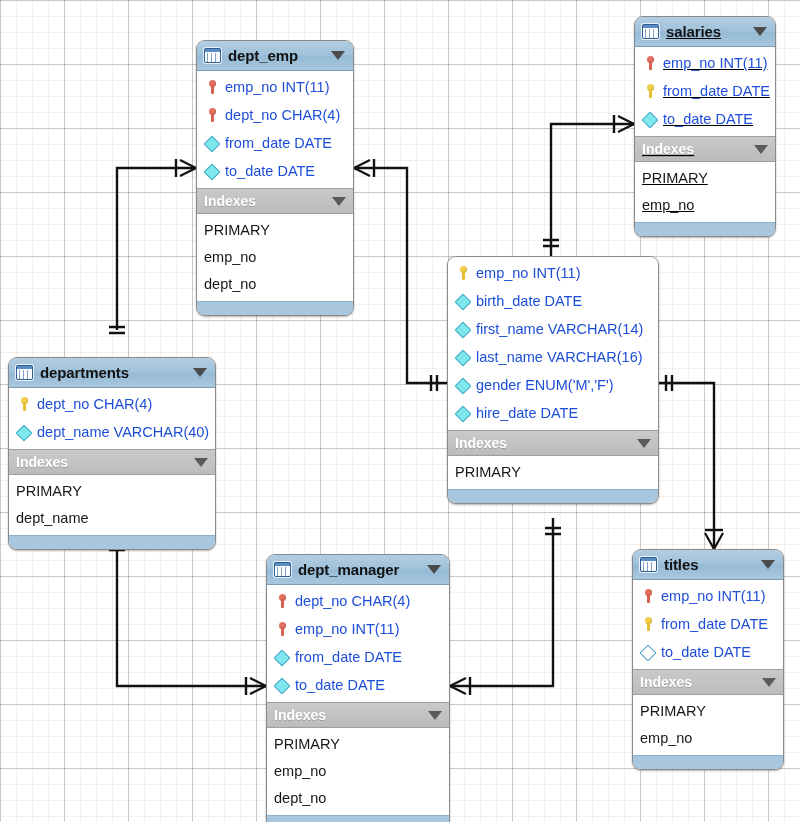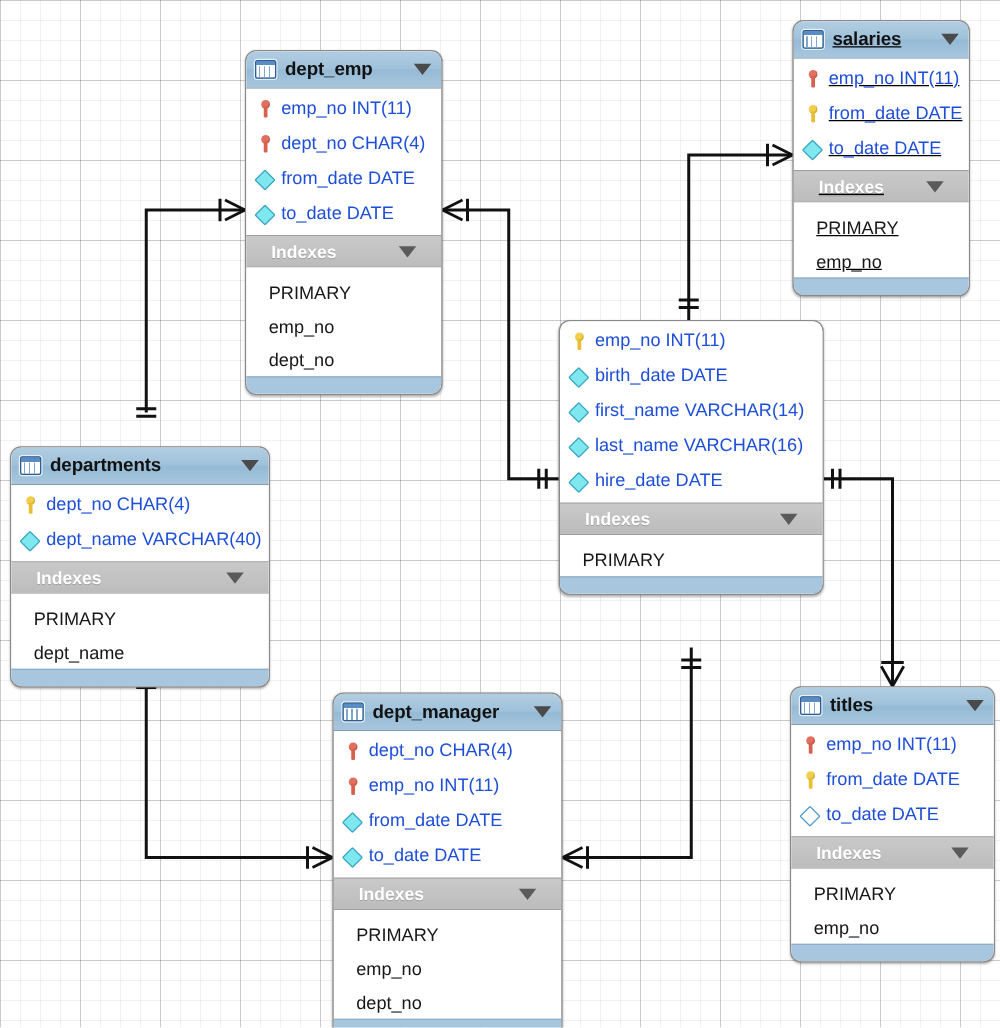--- a/index.html
+++ b/index.html
@@ -131,37 +131,37 @@
   }
   .ic.dia.hollow::before {
     background: #ffffff;
     border: 1px solid #4f9ccb;
   }
 
   .idx-bar {
     height: 26px;
     display: flex;
     align-items: center;
-    padding: 0 20px;
+    padding: 0 7px;
     background: linear-gradient(to bottom, #c9c9c9 0%, #bcbcbc 100%);
     border-top: 1px solid #9d9d9d;
     border-bottom: 1px solid #9d9d9d;
   }
   .idx-label {
     font-size: 14px;
     font-weight: bold;
     color: #ffffff;
     text-shadow: 0 1px 0 rgba(0,0,0,0.18);
   }
   .idx-list { background: #ffffff; padding: 2px 0 4px 0; }
   .idx-item {
     height: 27px;
     display: flex;
-    align-items: flex-end;
-    padding: 0 18px;
+    align-items: center;
+    padding: 0 7px;
     font-size: 14.5px;
     color: #161616;
     white-space: nowrap;
   }
   .tbl-footer {
     height: 14px;
     background: #a8c6dd;
     border-top: 1px solid #8fb0c9;
   }
 </style>
@@ -298,20 +298,24 @@
           <div class="col">
             <span class="ic dia filled"></span>
             <span>first_name VARCHAR(14)</span>
           </div>
           <div class="col">
             <span class="ic dia filled"></span>
             <span>last_name VARCHAR(16)</span>
           </div>
           <div class="col">
             <span class="ic dia filled"></span>
+            <span>gender ENUM('M','F')</span>
+          </div>
+          <div class="col">
+            <span class="ic dia filled"></span>
             <span>hire_date DATE</span>
           </div>
         </div>
         <div class="idx-bar">
           <span class="idx-label">Indexes</span>
           <span class="caret dark"></span>
         </div>
         <div class="idx-list">
           <div class="idx-item">
             <span>PRIMARY</span>
@@ -383,21 +387,21 @@
           </div>
           <div class="idx-item">
             <span>emp_no</span>
           </div>
           <div class="idx-item">
             <span>dept_no</span>
           </div>
         </div>
         <div class="tbl-footer"></div>
       </div>
-      <div class="tbl" style="left: 632px; top: 549px; width: 164px;">
+      <div class="tbl" style="left: 632px; top: 549px; width: 152px;">
         <div class="tbl-header">
           <span class="tbl-icon"></span>
           <span class="tbl-title">titles</span>
           <span class="caret"></span>
         </div>
         <div class="cols">
           <div class="col">
             <span class="ic key red"></span>
             <span>emp_no INT(11)</span>
           </div>

